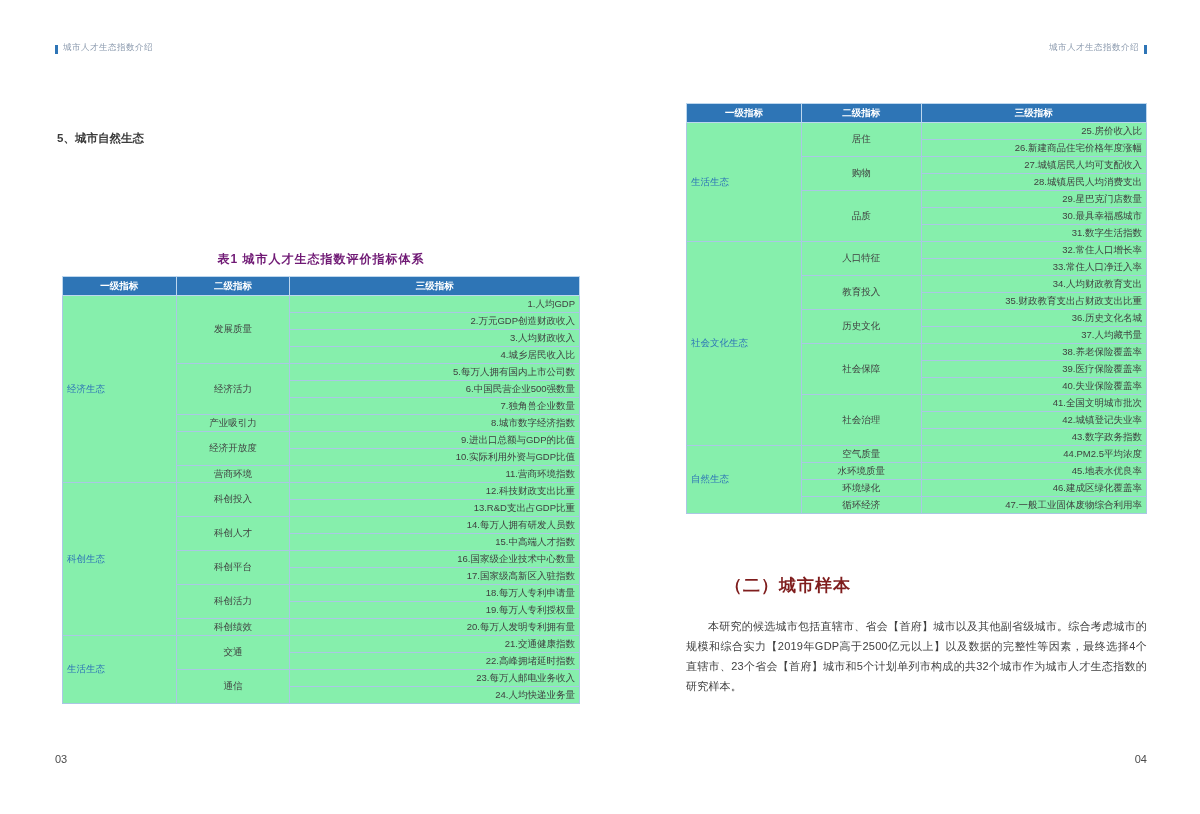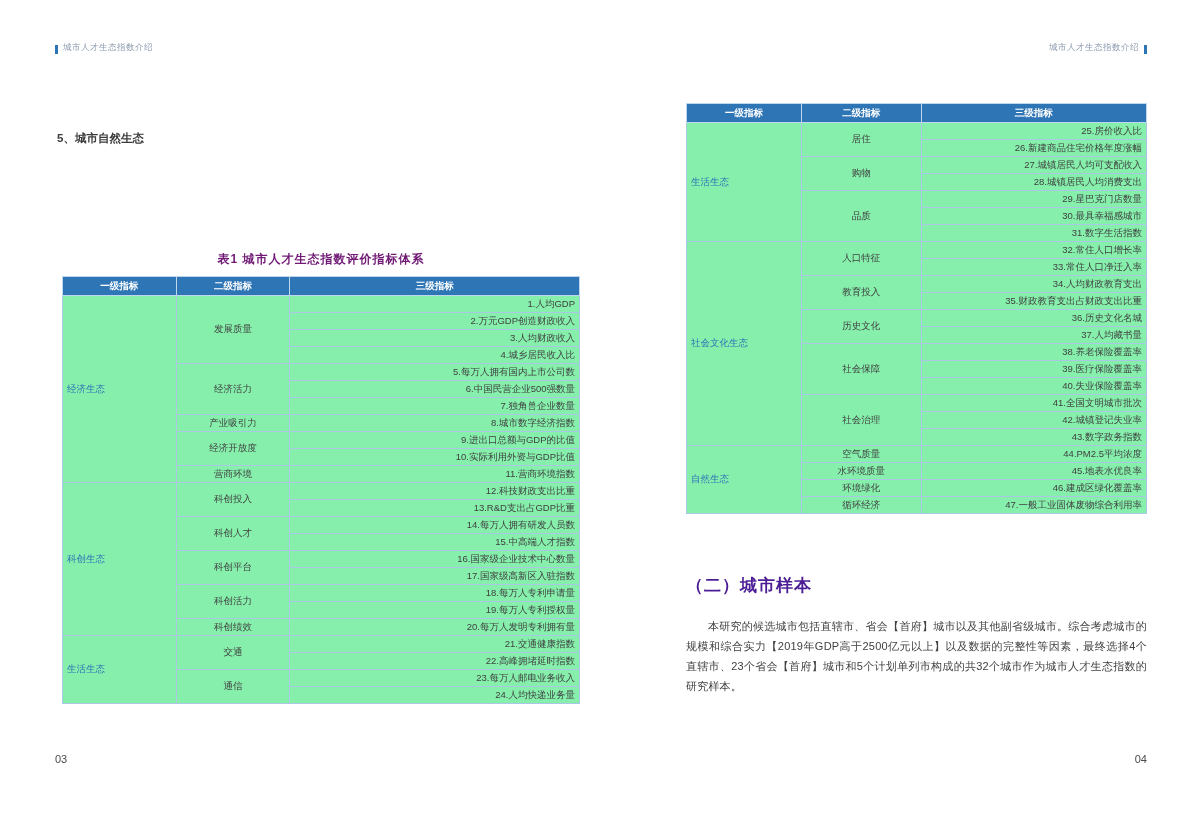--- a/index.html
+++ b/index.html
@@ -25,21 +25,21 @@
   
   .page-table{position:absolute;border-collapse:collapse;table-layout:fixed;background:#86efac;}
   .table-left{left:62px;top:276px;width:518px;}
   .table-right{left:686px;top:103px;width:461px;}
   .page-table th{background:#2e75b6;color:#ffffff;font-weight:bold;font-size:9.5px;height:18px;border:1px solid #bdd7ee;text-align:center;padding:0 2px;}
   .page-table td{border:1px solid #aac7e4;height:16px;font-size:9.5px;color:#3f3f3f;padding:0 4px;vertical-align:middle;line-height:1.1;}
   .page-table td.l1{color:#2e75b6;}
   .page-table td.l2{text-align:center;}
   .page-table td.l3{text-align:right;}
 
-  .section-heading{position:absolute;left:686px;top:574px;font-size:17px;color:#4c1d95;font-weight:bold;margin:0;letter-spacing:1px;}
+  .section-heading{position:absolute;left:725px;top:574px;font-size:17px;color:#7f1d1d;font-weight:bold;margin:0;letter-spacing:1px;}
   .para3{left:686px;top:616px;width:461px;}
 
   .pagenum{position:absolute;font-size:11px;color:#4a4a4a;}
   .pagenum-left{left:55px;top:753px;}
   .pagenum-right{right:53px;top:753px;}
 </style>
 </head>
 <body>
 
 <div class="spread">

